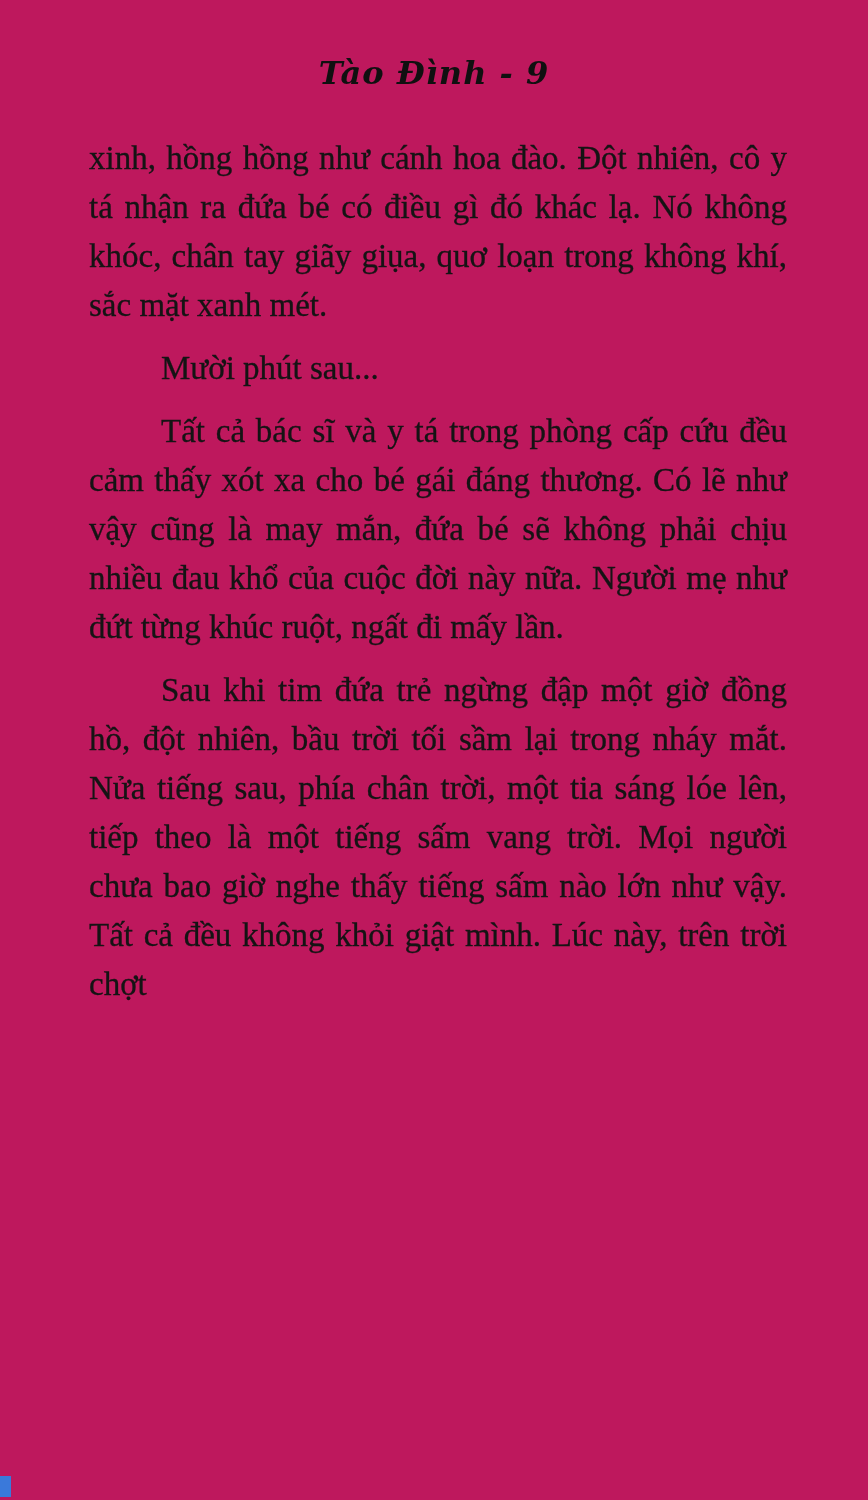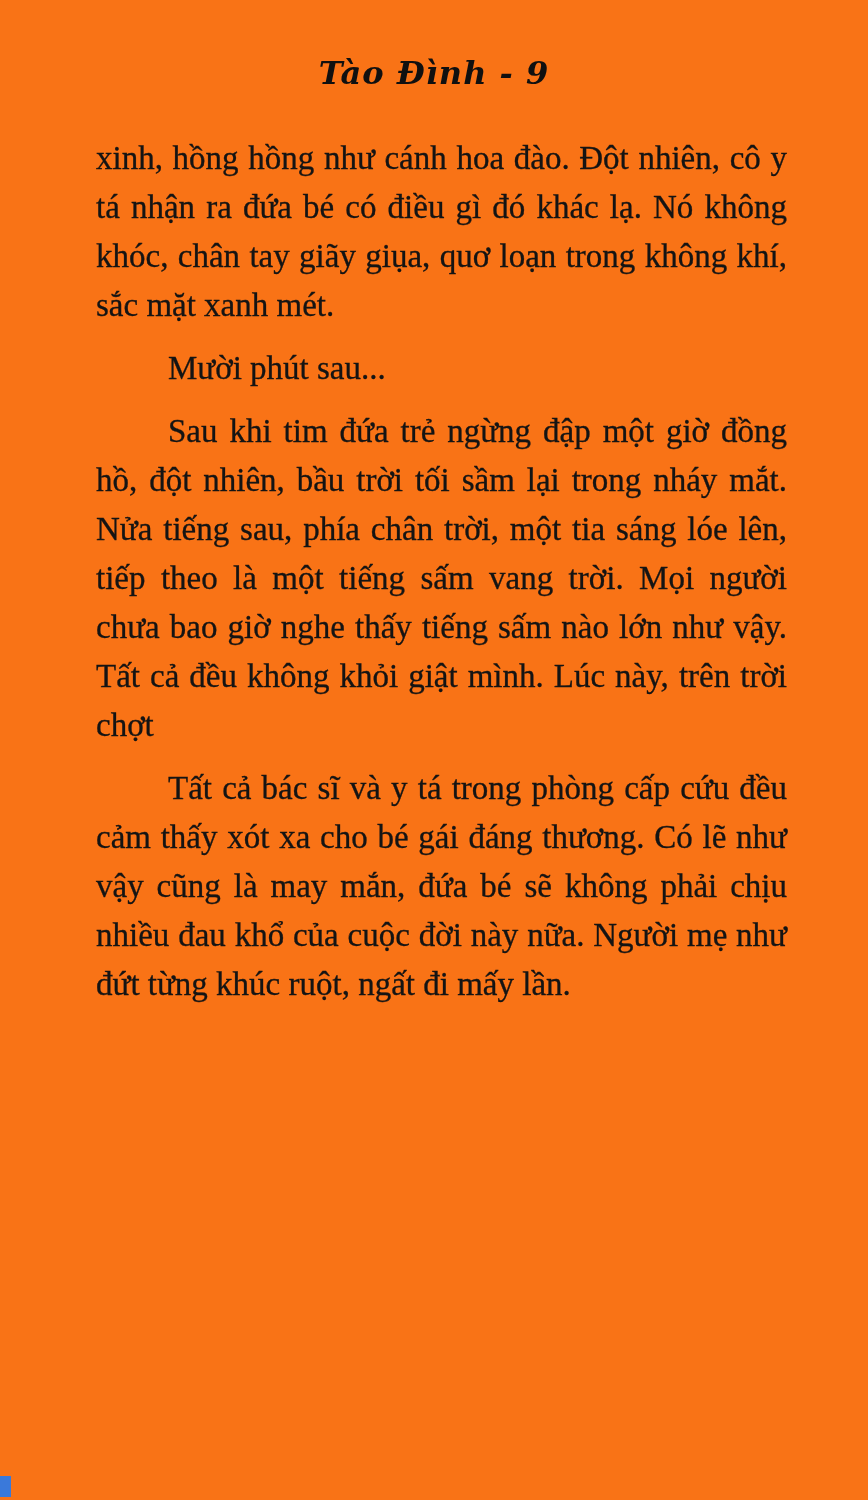--- a/index.html
+++ b/index.html
@@ -4,21 +4,21 @@
 <style>
   html, body {
     margin: 0;
     padding: 0;
     background: #ffffff;
   }
   .page {
     position: relative;
     width: 868px;
     height: 1500px;
-    background: #f97316;
+    background: #be185d;
     overflow: hidden;
   }
   .running-head {
     position: absolute;
     top: 54px;
     left: 0;
     right: 0;
     text-align: center;
     font-family: "DejaVu Serif", serif;
     font-style: italic;
@@ -33,21 +33,21 @@
     left: 87px;
     width: 700px;
     font-family: "Liberation Serif", serif;
     font-size: 33px;
     line-height: 49px;
     text-align: justify;
     color: #141414;
     -webkit-text-stroke: 0.3px #141414;
   }
   .para {
-    margin: 0 0 14px 9px;
+    margin: 0 0 14px 2px;
   }
   .para.indented {
     text-indent: 72px;
   }
   .corner-marker {
     position: absolute;
     left: 0;
     bottom: 3px;
     width: 11px;
     height: 21px;
@@ -58,19 +58,19 @@
 
 <div class="page">
 
   <div class="running-head">
     <span>Tào Đình - 9</span>
   </div>
 
   <div class="body-text">
     <p class="para">xinh, hồng hồng như cánh hoa đào. Đột nhiên, cô y tá nhận ra đứa bé có điều gì đó khác lạ. Nó không khóc, chân tay giãy giụa, quơ loạn trong không khí, sắc mặt xanh mét.</p>
     <p class="para indented">Mười phút sau...</p>
+    <p class="para indented">Tất cả bác sĩ và y tá trong phòng cấp cứu đều cảm thấy xót xa cho bé gái đáng thương. Có lẽ như vậy cũng là may mắn, đứa bé sẽ không phải chịu nhiều đau khổ của cuộc đời này nữa. Người mẹ như đứt từng khúc ruột, ngất đi mấy lần.</p>
     <p class="para indented">Sau khi tim đứa trẻ ngừng đập một giờ đồng hồ, đột nhiên, bầu trời tối sầm lại trong nháy mắt. Nửa tiếng sau, phía chân trời, một tia sáng lóe lên, tiếp theo là một tiếng sấm vang trời. Mọi người chưa bao giờ nghe thấy tiếng sấm nào lớn như vậy. Tất cả đều không khỏi giật mình. Lúc này, trên trời chợt</p>
-    <p class="para indented">Tất cả bác sĩ và y tá trong phòng cấp cứu đều cảm thấy xót xa cho bé gái đáng thương. Có lẽ như vậy cũng là may mắn, đứa bé sẽ không phải chịu nhiều đau khổ của cuộc đời này nữa. Người mẹ như đứt từng khúc ruột, ngất đi mấy lần.</p>
   </div>
 
   <div class="corner-marker" style="background: rgb(58, 121, 218);"></div>
 
 </div>
 
 </body></html>

